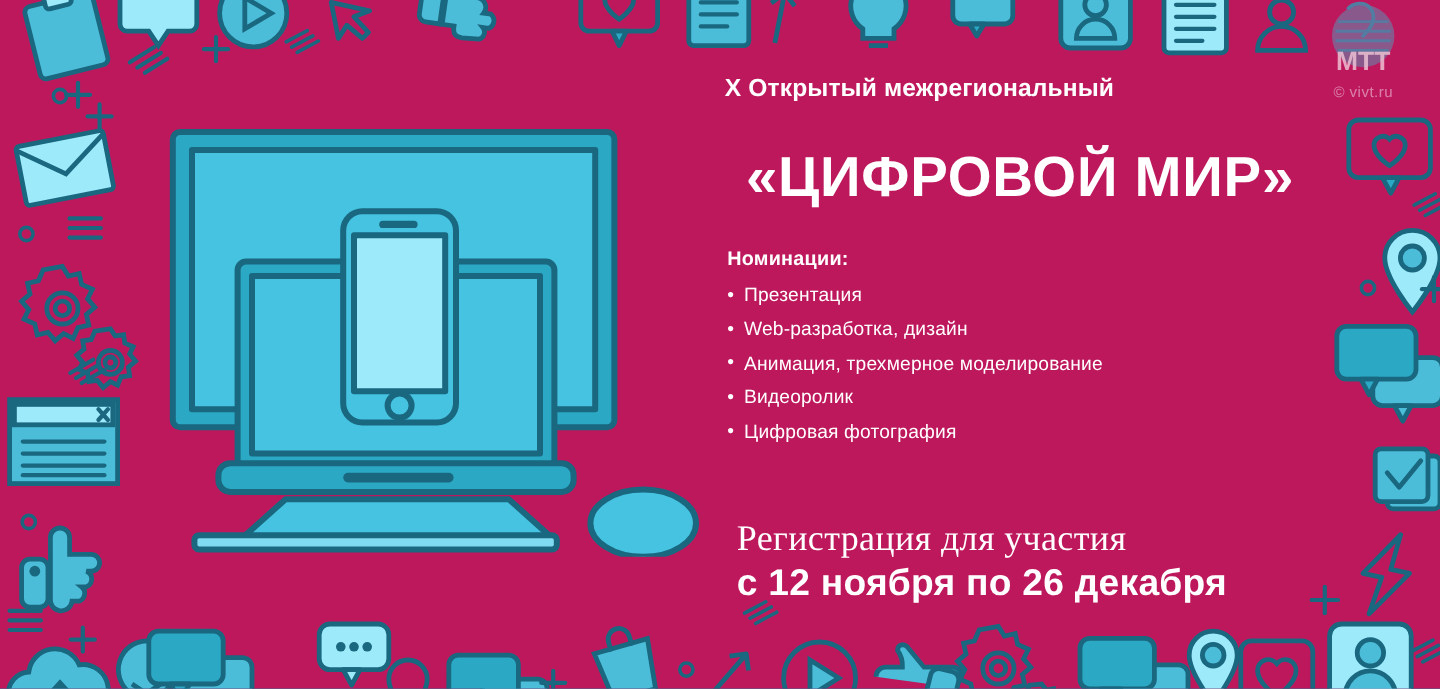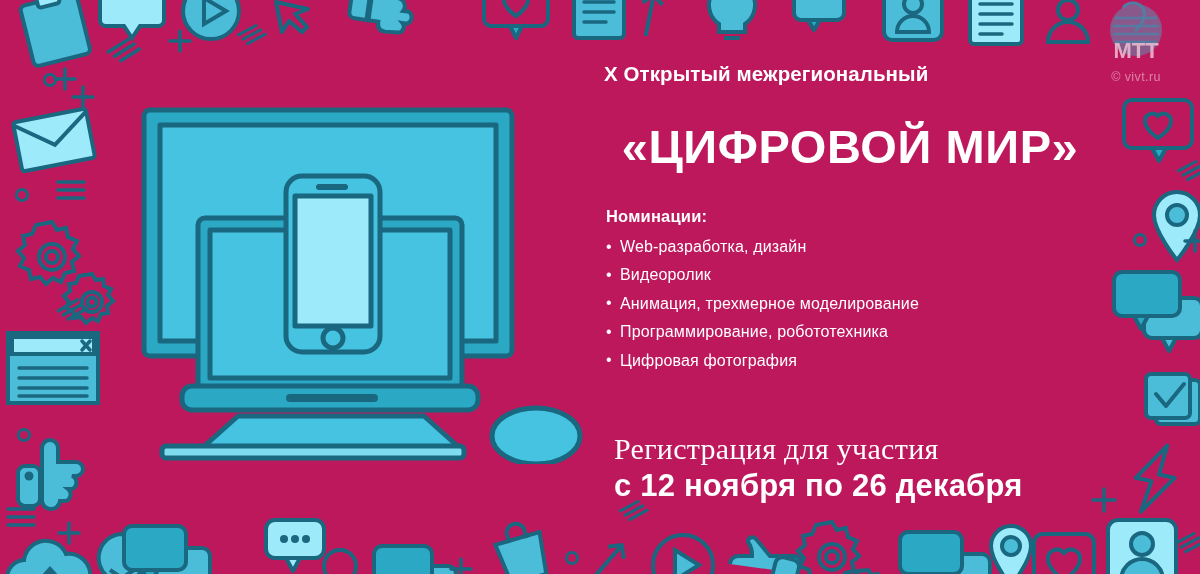--- a/index.html
+++ b/index.html
@@ -638,24 +638,24 @@
   <div class="content">
     <p class="eyebrow">
       <span>X Открытый межрегиональный</span><br>
     </p>
 
     <h1 class="headline">«ЦИФРОВОЙ МИР»</h1>
 
     <h2 class="noms-title">Номинации:</h2>
 
     <ul class="noms-list">
+      <li>Презентация</li>
       <li>Web-разработка, дизайн</li>
+      <li>Анимация, трехмерное моделирование</li>
       <li>Видеоролик</li>
-      <li>Анимация, трехмерное моделирование</li>
-      <li>Программирование, робототехника</li>
       <li>Цифровая фотография</li>
     </ul>
 
     <p class="reg-line1">Регистрация для участия</p>
     <p class="reg-line2">с 12 ноября по 26 декабря</p>
   </div>
 
   <div class="logo-block">
     <div class="logo-mark">
       <svg width="70" height="66" viewBox="0 0 70 66" fill="none">

